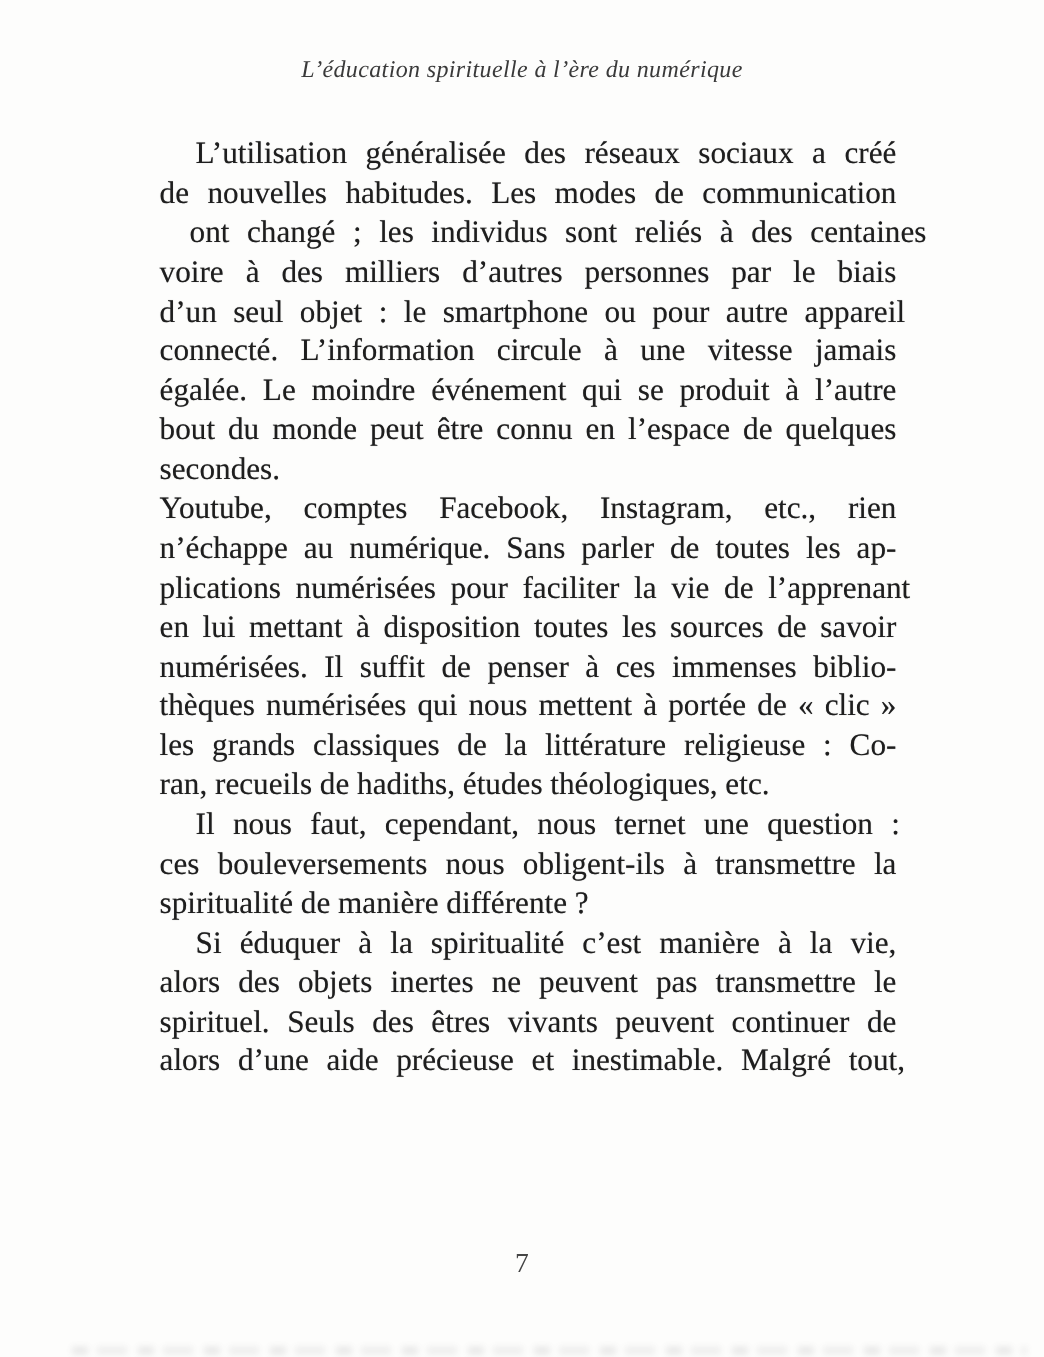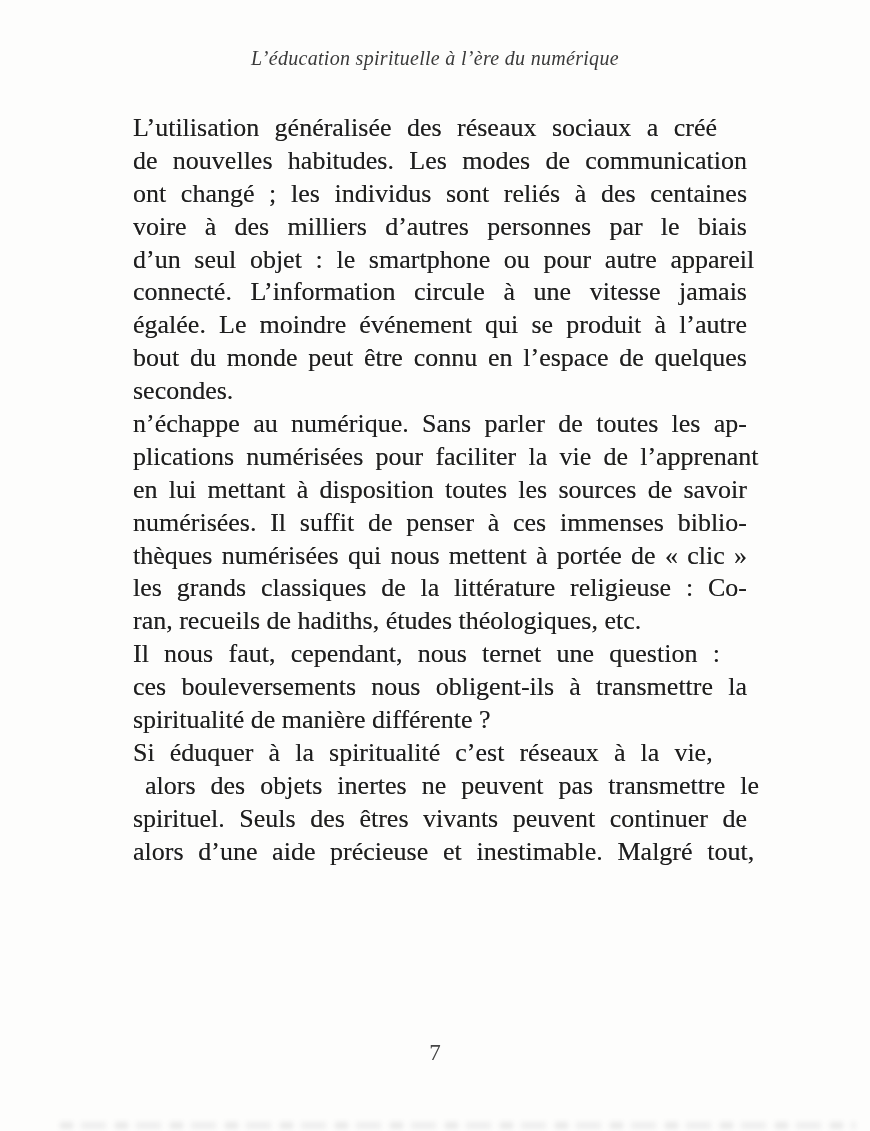--- a/index.html
+++ b/index.html
@@ -39,21 +39,21 @@
     text-shadow: 0 0 0.6px rgba(30,30,30,0.55);
   }
   .line {
     height: 32.9px;
     line-height: 32.9px;
     white-space: nowrap;
     overflow: visible;
     text-align: left;
   }
   .line > span { display: inline-block; transform-origin: left center; }
-  .line.first > span { }
+  .line.first > span { margin-left: 30px; }
   .page-number {
     position: absolute;
     top: 1040px; left: 0; right: 0;
     text-align: center;
     font-size: 23px;
     color: var(--folio-ink);
   }
   .scan-artifact {
     position: absolute;
     left: 60px; right: 14px;
@@ -70,39 +70,40 @@
 </head>
 <body>
 
 <div class="page">
 
   <div class="running-header">L’éducation spirituelle à l’ère du numérique</div>
 
   <div class="text-block" id="text-block">
       <div class="line first"><span style="word-spacing: 8.9375px;">L’utilisation généralisée des réseaux sociaux a créé</span></div>
       <div class="line"><span style="word-spacing: 8.82812px;">de nouvelles habitudes. Les modes de communication</span></div>
-      <div class="line"><span style="word-spacing: 8.13194px;">ont changé ; les individus sont reliés à des centaines</span></div>
+      <div class="line"><span style="word-spacing: 8.13194px; margin-left: 25px;">ont changé ; les individus sont reliés à des centaines</span></div>
       <div class="line"><span style="word-spacing: 11.7695px;">voire à des milliers d’autres personnes par le biais</span></div>
       <div class="line"><span style="word-spacing: 7.17188px;">d’un seul objet : le smartphone ou pour autre appareil</span></div>
       <div class="line"><span style="word-spacing: 12.1276px;">connecté. L’information circule à une vitesse jamais</span></div>
       <div class="line"><span style="word-spacing: 6.63281px;">égalée. Le moindre événement qui se produit à l’autre</span></div>
       <div class="line"><span style="word-spacing: 4.28646px;">bout du monde peut être connu en l’espace de quelques</span></div>
       <div class="line"><span>secondes.</span></div>
+      <div class="line"><span style="word-spacing: 19.9281px;">Youtube, comptes Facebook, Instagram, etc., rien</span></div>
       <div class="line"><span style="word-spacing: 6.81055px;">n’échappe au numérique. Sans parler de toutes les ap-</span></div>
       <div class="line"><span style="word-spacing: 5.72098px;">plications numérisées pour faciliter la vie de l’apprenant</span></div>
       <div class="line"><span style="word-spacing: 4.75694px;">en lui mettant à disposition toutes les sources de savoir</span></div>
       <div class="line"><span style="word-spacing: 7.22266px;">numérisées. Il suffit de penser à ces immenses biblio-</span></div>
       <div class="line"><span style="word-spacing: 2.77188px;">thèques numérisées qui nous mettent à portée de « clic »</span></div>
       <div class="line"><span style="word-spacing: 8.33984px;">les grands classiques de la littérature religieuse : Co-</span></div>
       <div class="line"><span>ran, recueils de hadiths, études théologiques, etc.</span></div>
       <div class="line first"><span style="word-spacing: 8.73633px;">Il nous faut, cependant, nous ternet une question :</span></div>
       <div class="line"><span style="word-spacing: 8.71094px;">ces bouleversements nous obligent-ils à transmettre la</span></div>
       <div class="line"><span>spiritualité de manière différente ?</span></div>
-      <div class="line first"><span style="word-spacing: 8.57639px;">Si éduquer à la spiritualité c’est réseaux à la vie,</span></div>
-      <div class="line"><span style="word-spacing: 8.52148px; margin-left: 12px;">alors des objets inertes ne peuvent pas transmettre le</span></div>
+      <div class="line first"><span style="word-spacing: 8.57639px;">Si éduquer à la spiritualité c’est manière à la vie,</span></div>
+      <div class="line"><span style="word-spacing: 8.52148px;">alors des objets inertes ne peuvent pas transmettre le</span></div>
       <div class="line"><span style="word-spacing: 8.08036px;">spirituel. Seuls des êtres vivants peuvent continuer de</span></div>
       <div class="line"><span style="word-spacing: 8.19196px;">alors d’une aide précieuse et inestimable. Malgré tout,</span></div>
     </div>
 
   <div class="page-number">7</div>
 
   <div class="scan-artifact"></div>
 
 </div>
 

